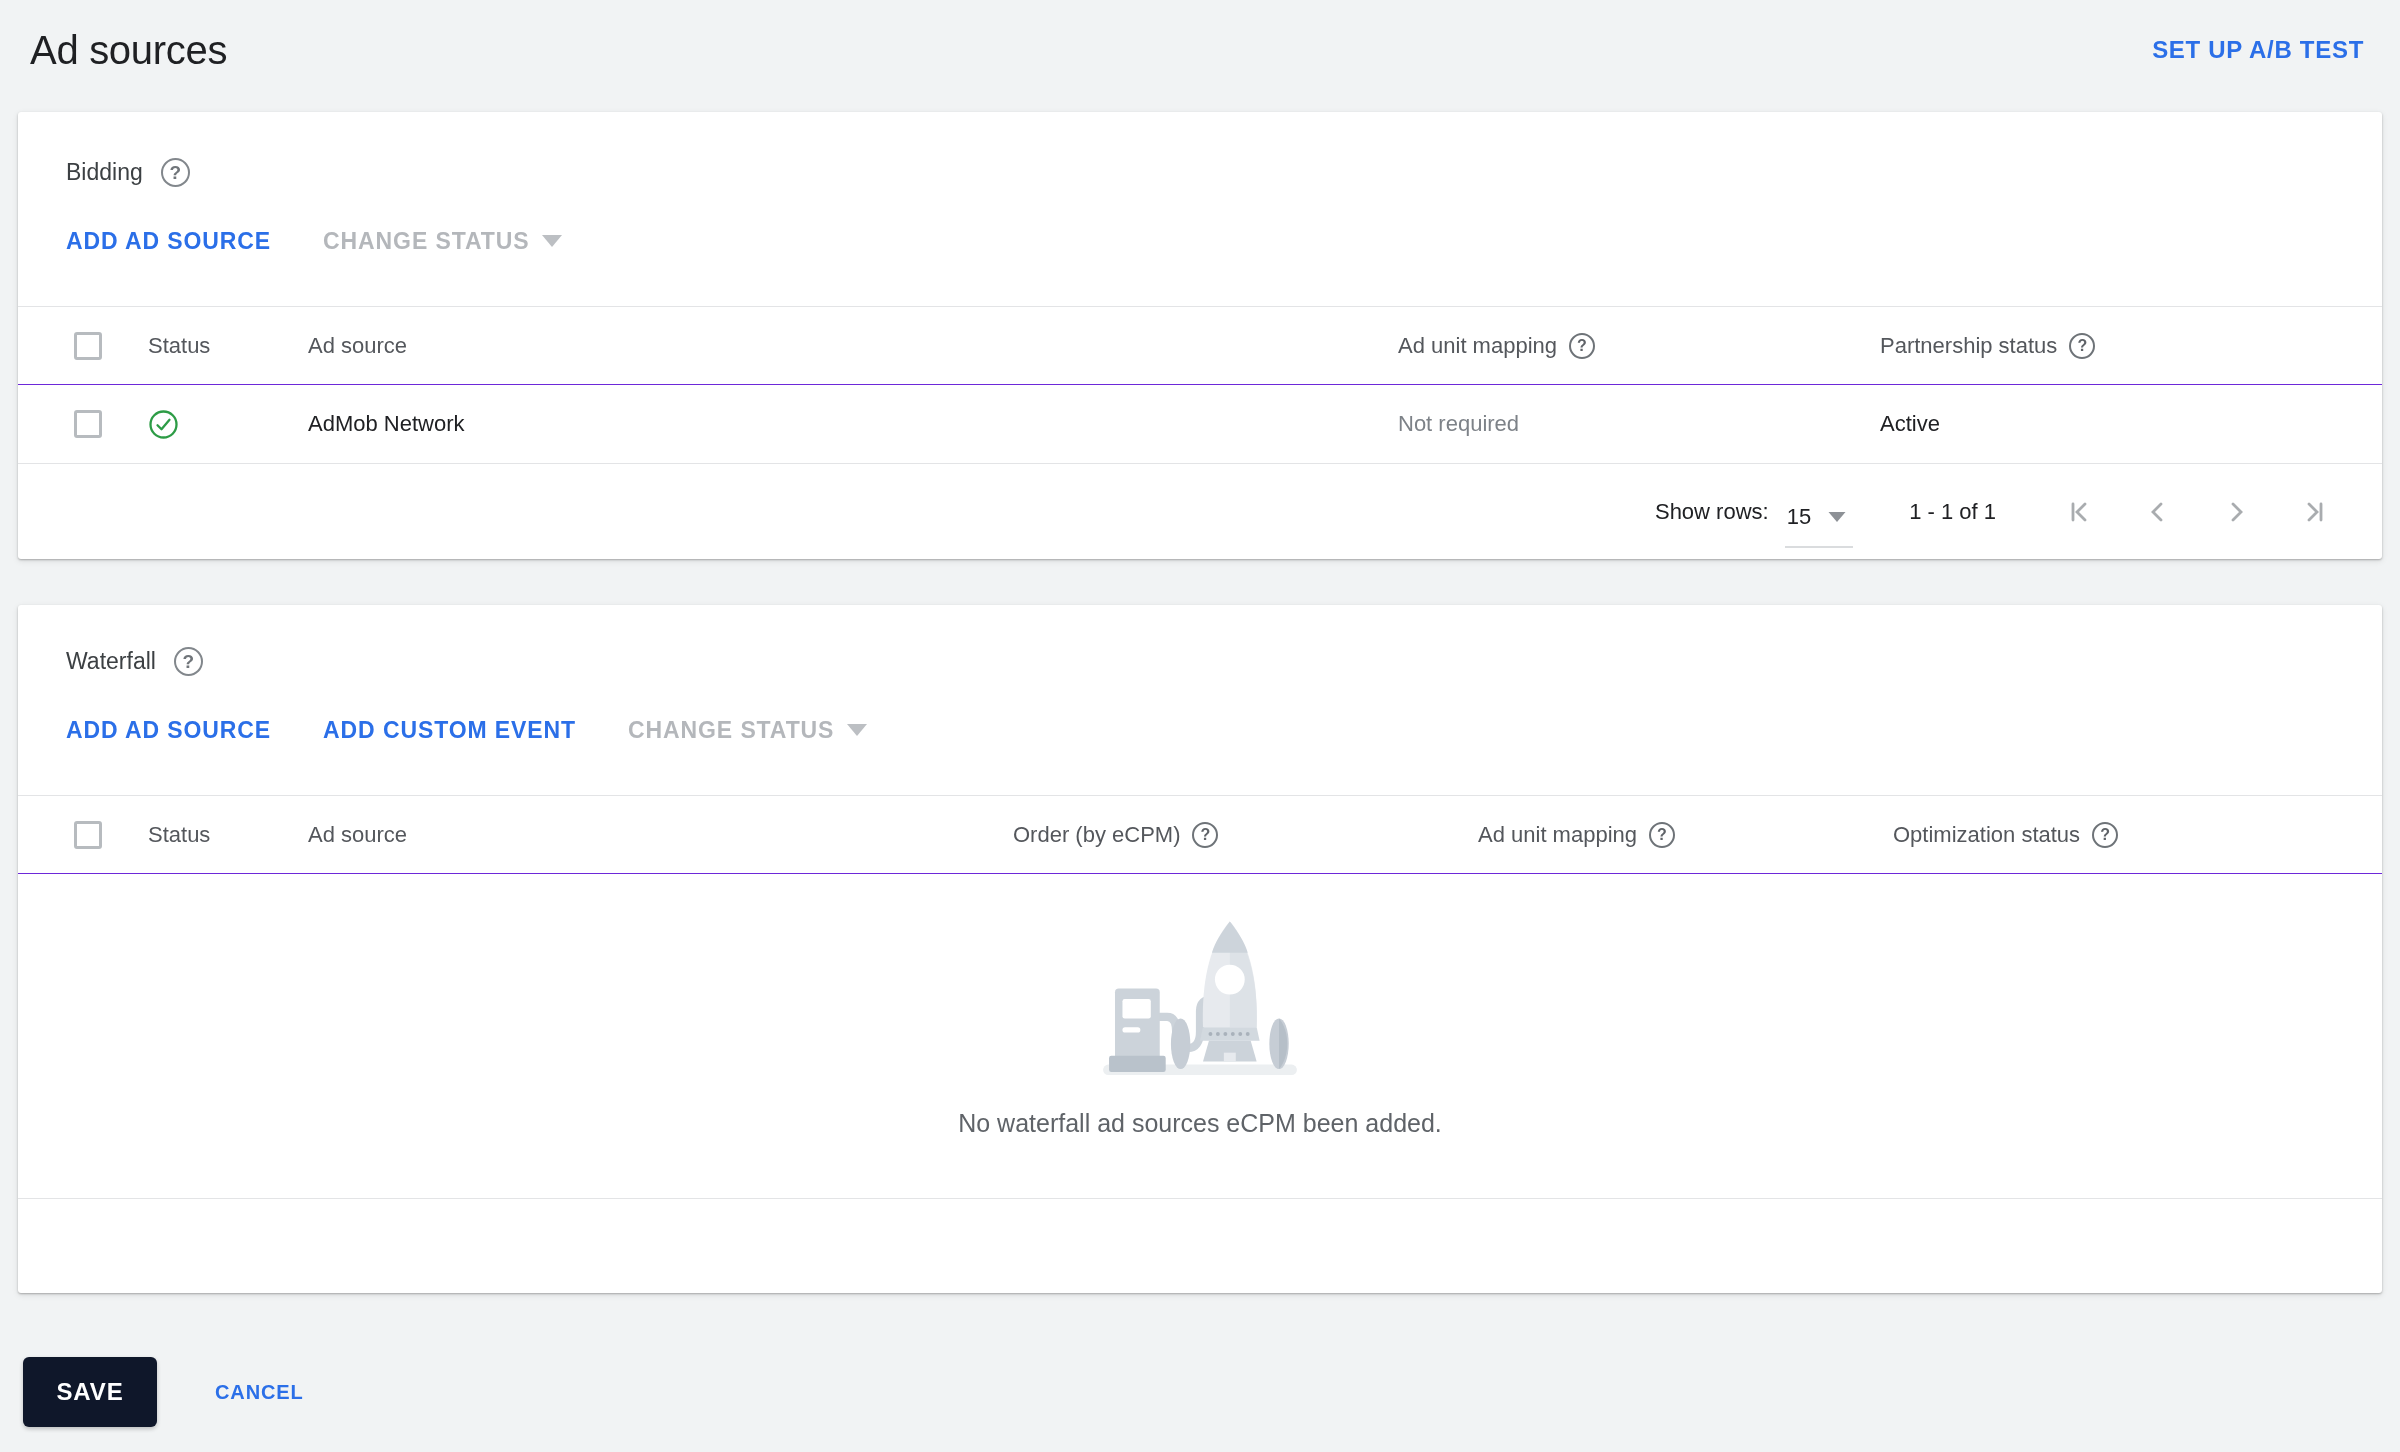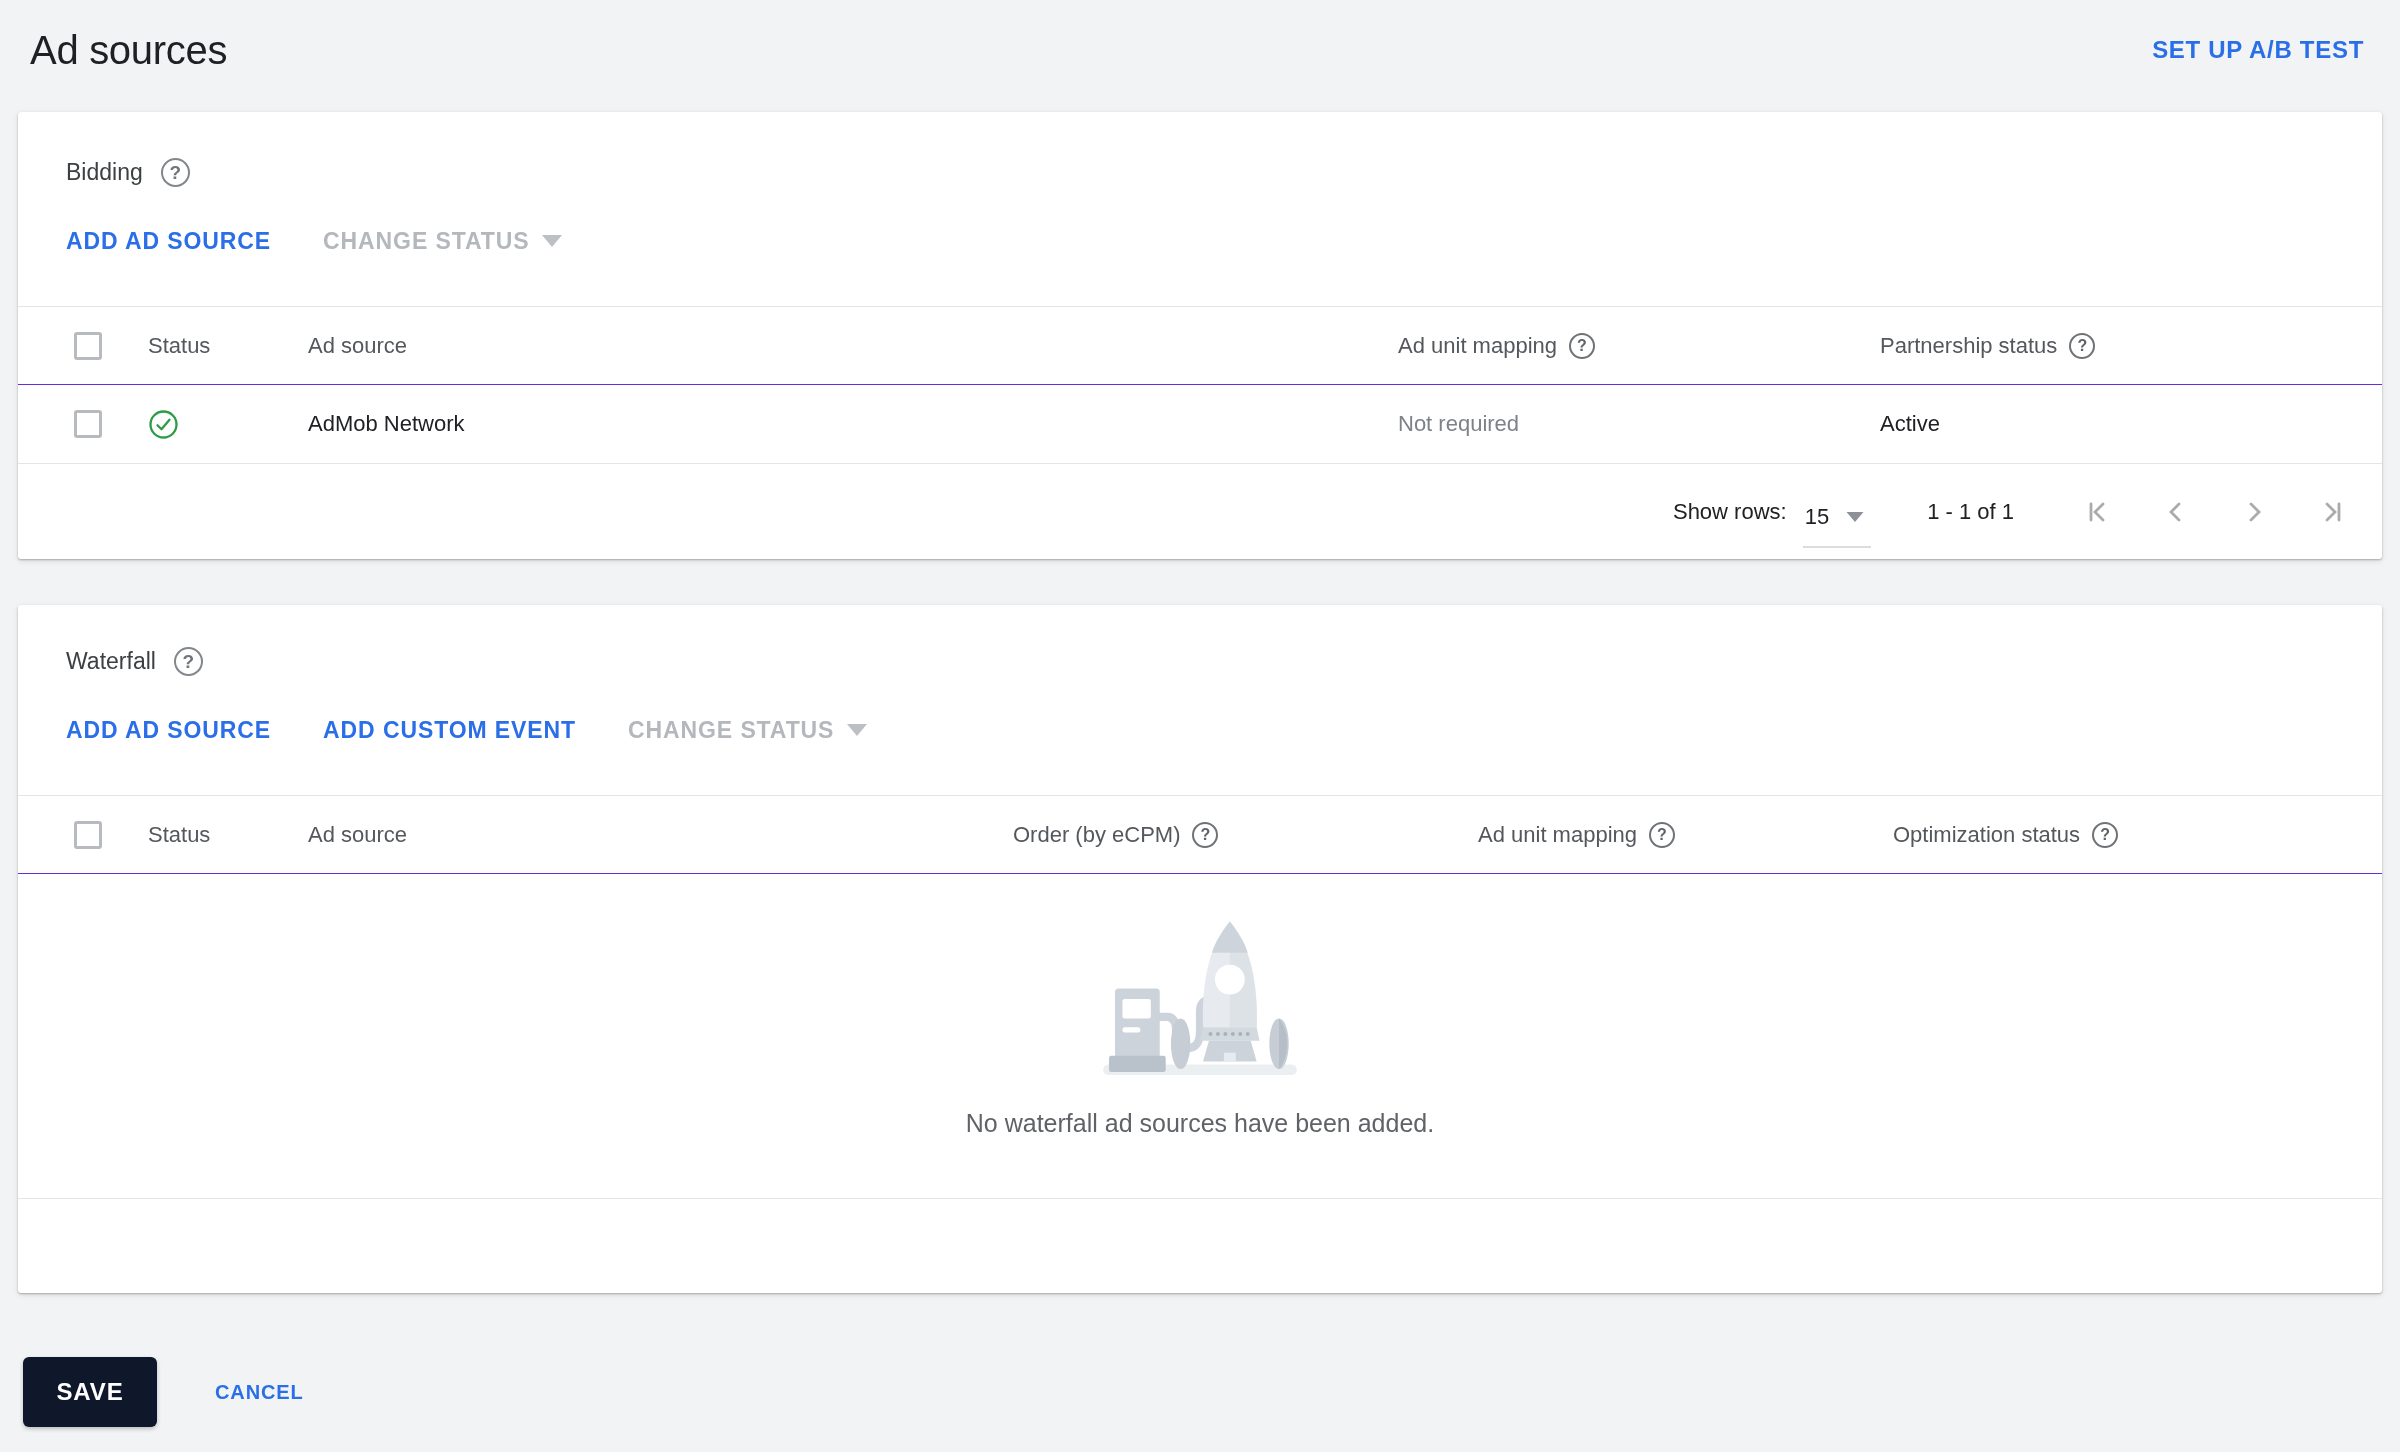--- a/index.html
+++ b/index.html
@@ -75,21 +75,21 @@
   .checkbox {
     width:28px; height:28px; border:3px solid #b7bbbf; border-radius:3px;
     background:#fff; cursor:pointer; flex:0 0 auto;
   }
 
   .status-check-svg { display:block; }
 
   
   .tfoot {
     height:95px; display:flex; align-items:center; justify-content:flex-end;
-    padding-right:34px; font-size:22px; color:#202124;
+    padding-right:52px; font-size:22px; color:#202124;
   }
   .show-rows { display:flex; align-items:center; gap:16px; }
   .rows-select {
     display:flex; align-items:center; gap:16px; cursor:pointer;
     border-bottom:2px solid #dadcde; padding:6px 6px 16px 2px; margin-bottom:-22px;
   }
   .rows-select .tri { border-top-color:#8d9196; transform:scale(0.85); }
   .range { margin-left:56px; }
   .pager { display:flex; align-items:center; gap:46px; margin-left:68px; }
   .pg-btn { background:none; border:none; cursor:pointer; padding:0; display:flex; }
@@ -269,21 +269,21 @@
       <circle cx="78" cy="80.5" r="1.3" fill="#a9b2bb"></circle>
       <circle cx="83" cy="80.5" r="1.3" fill="#a9b2bb"></circle>
       <circle cx="88" cy="80.5" r="1.3" fill="#a9b2bb"></circle>
       <circle cx="93" cy="80.5" r="1.3" fill="#a9b2bb"></circle>
       <circle cx="98" cy="80.5" r="1.3" fill="#a9b2bb"></circle>
       <circle cx="103" cy="80.5" r="1.3" fill="#a9b2bb"></circle>
 
       <path d="M77 85 L105 85 L109 99 L73 99 Z" fill="#ccd3da"></path>
       <path d="M87 93 h8 v6 h-8 Z" fill="#e7eaee"></path>
     </svg>
-    <div class="empty-text">No waterfall ad sources have been added.</div>
+    <div class="empty-text">No waterfall ad sources eCPM been added.</div>
   </div>
 
   <div class="wf-footer"></div>
 </div>
 
 <div class="bottom-bar">
   <button class="save-btn">SAVE</button>
   <button class="cancel-btn">CANCEL</button>
 </div>
 

